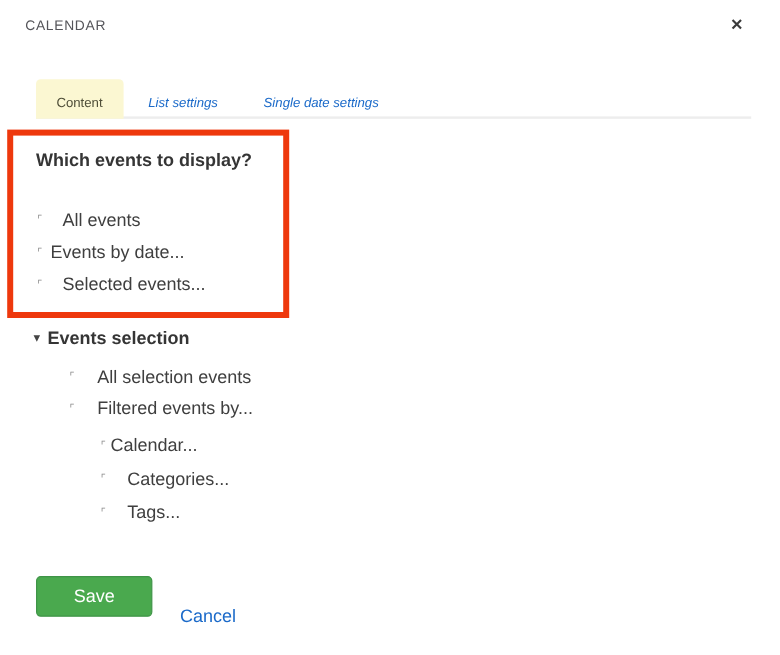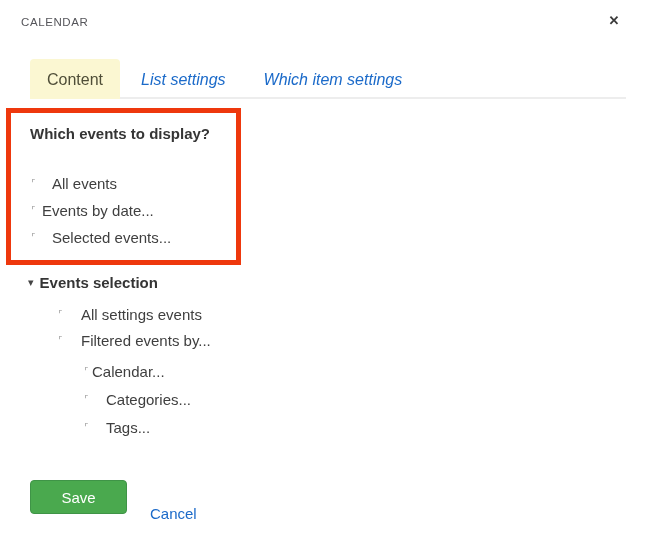--- a/index.html
+++ b/index.html
@@ -21,22 +21,22 @@
     display:flex;align-items:center;justify-content:center;cursor:pointer;
     background:none;border:none;padding:0;
   }
   
   .tabbar{
     position:absolute;left:30px;top:57px;width:596px;height:40px;
     border-bottom:2px solid #ededed;
     display:flex;align-items:flex-end;
   }
   .tab{
-    font-size:16px;line-height:15px;
-    padding:13px 17px 12px 17px;
+    font-size:11px;line-height:15px;
+    padding:13px 17px 5px 17px;
     color:#1b6ac9;cursor:pointer;white-space:nowrap;
     border-radius:4px 4px 0 0;margin-bottom:-2px;
   }
   .tab.active{
     background:#fbf7d2;color:#4f4e38;cursor:default;
   }
   .tab.gap{margin-left:4px;font-style:italic;}
   
   .red-box{
     position:absolute;left:6px;top:108px;width:235px;height:157px;
@@ -81,21 +81,21 @@
 <body>
 
 <div class="panel">
 
   <div class="panel-title">CALENDAR</div>
   <button class="close-btn">✕</button>
 
   <div class="tabbar">
     <div class="tab active">Content</div>
     <div class="tab gap">List settings</div>
-    <div class="tab gap">Which item settings</div>
+    <div class="tab gap">Single date settings</div>
   </div>
 
   <div class="red-box"></div>
 
   <div class="question">Which events to display?</div>
 
   <div class="tree-row" style="left:31px;top:174px;">
     <span class="leaf-icon">⌜</span>
     <span class="row-label" style="margin-left:13px;">All events</span>
   </div>
@@ -108,21 +108,21 @@
     <span class="row-label" style="margin-left:13px;">Selected events...</span>
   </div>
 
   <div class="branch-row" style="left:28px;top:274px;">
     <span class="caret-icon">▾</span>
     <span class="branch-label">Events selection</span>
   </div>
 
   <div class="tree-row" style="left:58px;top:305px;">
     <span class="leaf-icon">⌜</span>
-    <span class="row-label" style="margin-left:15px;">All settings events</span>
+    <span class="row-label" style="margin-left:15px;">All selection events</span>
   </div>
   <div class="tree-row" style="left:58px;top:331px;">
     <span class="leaf-icon">⌜</span>
     <span class="row-label" style="margin-left:15px;">Filtered events by...</span>
   </div>
 
   <div class="tree-row" style="left:84px;top:362px;">
     <span class="leaf-icon">⌜</span>
     <span class="row-label" style="">Calendar...</span>
   </div>

